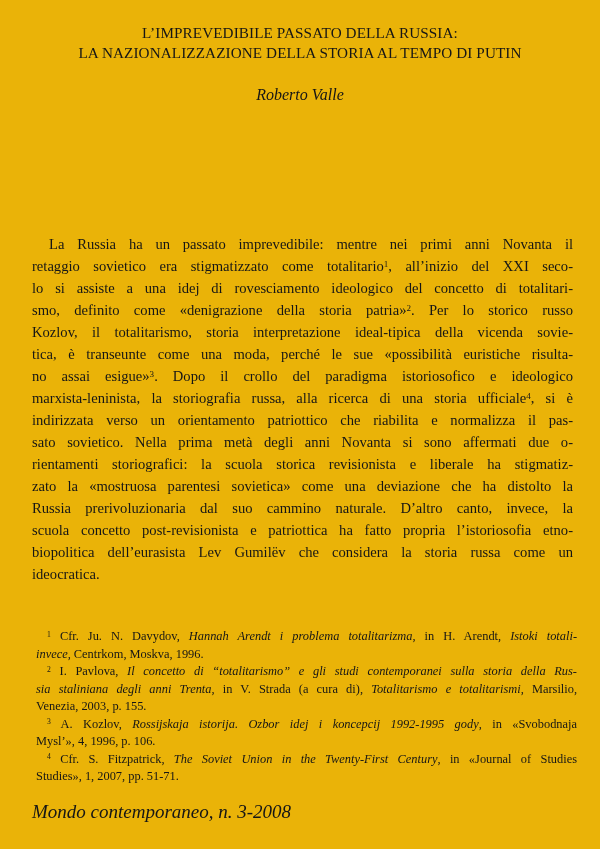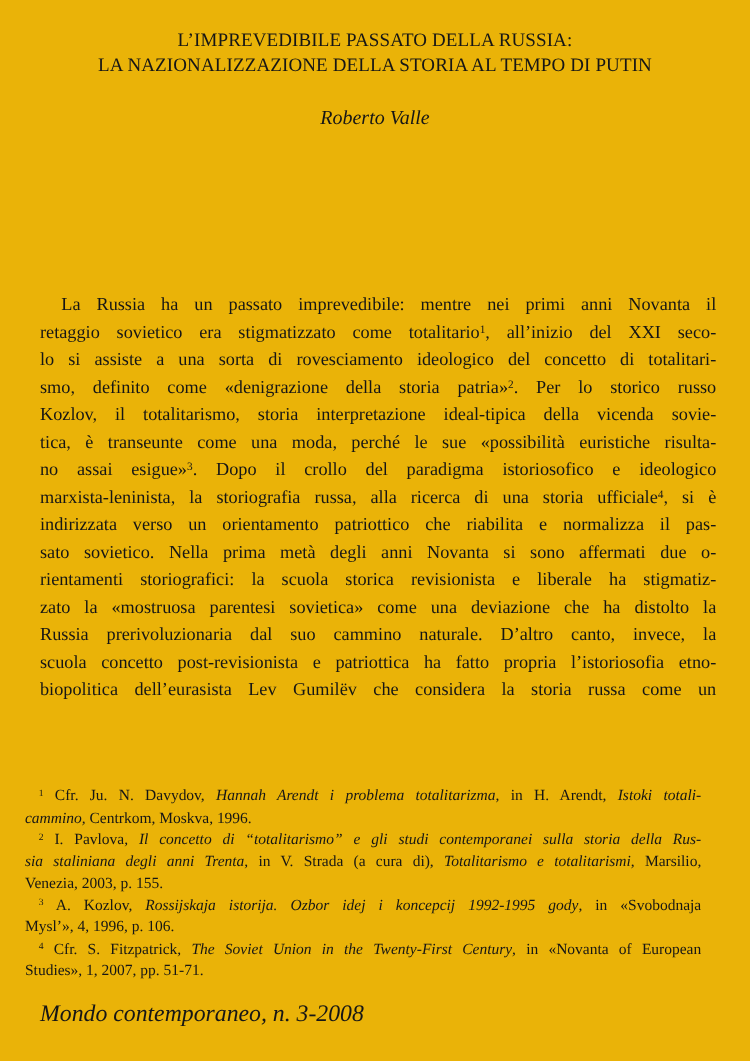--- a/index.html
+++ b/index.html
@@ -44,21 +44,21 @@
     line-height: 22px;
     text-align: justify;
     text-align-last: justify;
     overflow: hidden;
   }
   .body-text .tline.indent { text-indent: 17px; }
   .body-text .tline.last { text-align: left; text-align-last: left; }
   .footnotes {
     position: absolute;
     top: 628px;
-    left: 20px;
+    left: 36px;
     width: 541px;
     font-size: 12.4px;
   }
   .footnotes .tline {
     height: 17.5px;
     line-height: 17.5px;
     text-align: justify;
     text-align-last: justify;
     overflow: hidden;
   }
@@ -89,42 +89,43 @@
   <div class="title-block">
     <div>L’IMPREVEDIBILE PASSATO DELLA RUSSIA:</div>
     <div>LA NAZIONALIZZAZIONE DELLA STORIA AL TEMPO DI PUTIN</div>
   </div>
 
   <div class="author">Roberto Valle</div>
 
   <div class="body-text">
       <div class="tline indent"><span>La Russia ha un passato imprevedibile: mentre nei primi anni Novanta il</span></div>
       <div class="tline"><span>retaggio sovietico era stigmatizzato come totalitario</span><sup>1</sup><span>, all’inizio del XXI seco-</span></div>
-      <div class="tline"><span>lo si assiste a una sorta di rovesciamento ideologico del concetto di totalitari-</span></div>
+      <div class="tline"><span>lo si assiste a una idej di rovesciamento ideologico del concetto di totalitari-</span></div>
       <div class="tline"><span>smo, definito come «denigrazione della storia patria»</span><sup>2</sup><span>. Per lo storico russo</span></div>
       <div class="tline"><span>Kozlov, il totalitarismo, storia interpretazione ideal-tipica della vicenda sovie-</span></div>
       <div class="tline"><span>tica, è transeunte come una moda, perché le sue «possibilità euristiche risulta-</span></div>
       <div class="tline"><span>no assai esigue»</span><sup>3</sup><span>. Dopo il crollo del paradigma istoriosofico e ideologico</span></div>
       <div class="tline"><span>marxista-leninista, la storiografia russa, alla ricerca di una storia ufficiale</span><sup>4</sup><span>, si è</span></div>
       <div class="tline"><span>indirizzata verso un orientamento patriottico che riabilita e normalizza il pas-</span></div>
       <div class="tline"><span>sato sovietico. Nella prima metà degli anni Novanta si sono affermati due o-</span></div>
       <div class="tline"><span>rientamenti storiografici: la scuola storica revisionista e liberale ha stigmatiz-</span></div>
       <div class="tline"><span>zato la «mostruosa parentesi sovietica» come una deviazione che ha distolto la</span></div>
       <div class="tline"><span>Russia prerivoluzionaria dal suo cammino naturale. D’altro canto, invece, la</span></div>
       <div class="tline"><span>scuola concetto post-revisionista e patriottica ha fatto propria l’istoriosofia etno-</span></div>
       <div class="tline"><span>biopolitica dell’eurasista Lev Gumilëv che considera la storia russa come un</span></div>
+      <div class="tline last"><span>ideocratica.</span></div>
     </div>
 
   <div class="footnotes">
       <div class="tline indent"><sup>1</sup><span> Cfr. Ju. N. Davydov, </span><span class="it">Hannah Arendt i problema totalitarizma</span><span>, in H. Arendt, </span><span class="it">Istoki totali-</span></div>
-      <div class="tline last"><span class="it">cammino,</span><span> Centrkom, Moskva, 1996.</span></div>
+      <div class="tline last"><span class="it">invece,</span><span> Centrkom, Moskva, 1996.</span></div>
       <div class="tline indent"><sup>2</sup><span> I. Pavlova, </span><span class="it">Il concetto di “totalitarismo” e gli studi contemporanei sulla storia della Rus-</span></div>
       <div class="tline"><span class="it">sia staliniana degli anni Trenta</span><span>, in V. Strada (a cura di), </span><span class="it">Totalitarismo e totalitarismi</span><span>, Marsilio,</span></div>
       <div class="tline last"><span>Venezia, 2003, p. 155.</span></div>
       <div class="tline indent"><sup>3</sup><span> A. Kozlov, </span><span class="it">Rossijskaja istorija. Ozbor idej i koncepcij 1992-1995 gody</span><span>, in «Svobodnaja</span></div>
       <div class="tline last"><span>Mysl’», 4, 1996, p. 106.</span></div>
-      <div class="tline indent"><sup>4</sup><span> Cfr. S. Fitzpatrick, </span><span class="it">The Soviet Union in the Twenty-First Century</span><span>, in «Novanta of European</span></div>
+      <div class="tline indent"><sup>4</sup><span> Cfr. S. Fitzpatrick, </span><span class="it">The Soviet Union in the Twenty-First Century</span><span>, in «Journal of Studies</span></div>
       <div class="tline last"><span>Studies», 1, 2007, pp. 51-71.</span></div>
     </div>
 
   <div class="footer-line">Mondo contemporaneo, n. 3-2008</div>
 
 </div>
 
 </body></html>

